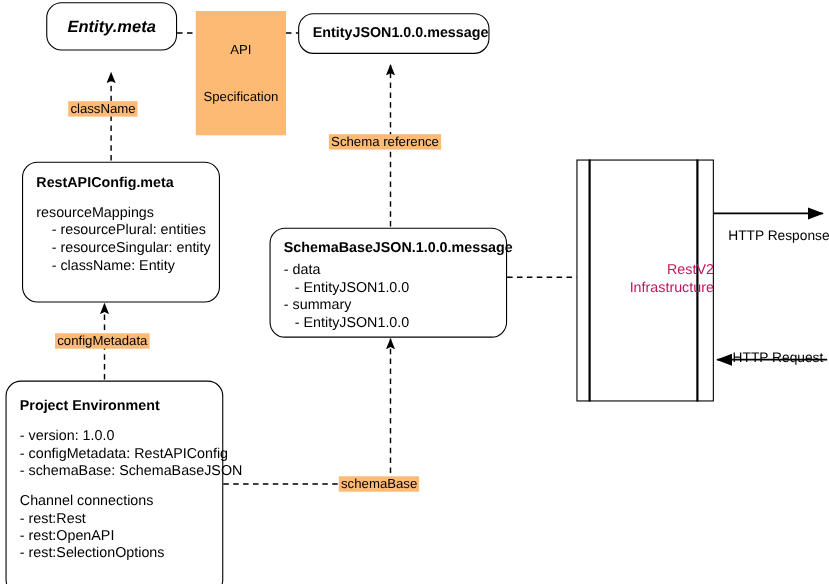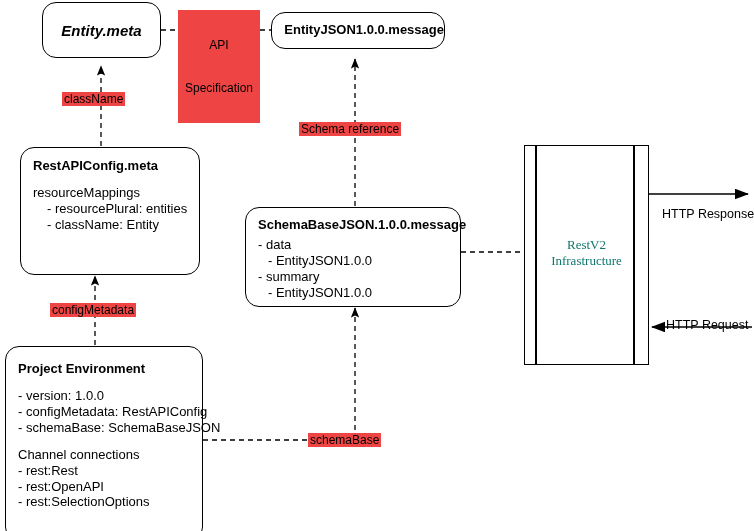--- a/index.html
+++ b/index.html
@@ -64,21 +64,21 @@
   .gap {
     height: 11px;
   }
   .small-gap {
     height: 4px;
   }
   .edge-label {
     position: absolute;
     font-size: 12px;
     color: #000000;
-    background: #ef4444;
+    background: #fdba74;
     line-height: 1.18;
     text-align: center;
     white-space: pre;
     padding: 0 2px;
   }
   .comp {
     position: absolute;
     box-sizing: border-box;
   }
   .comp-outer {
@@ -94,25 +94,24 @@
     position: absolute;
     top: 0;
     bottom: 0;
     width: 1.6px;
     background: #000000;
   }
   .comp-label {
     position: absolute;
     left: 0;
     width: 100%;
-    text-align: center;
+    text-align: right;
     font-size: 13px;
-    color: #0f766e;
+    color: #be185d;
     line-height: 1.25;
-    font-family: Liberation Serif, serif;
   }
   .io-label {
     position: absolute;
     font-size: 12.5px;
     color: #000000;
     white-space: nowrap;
   }
 </style>
 </head>
 <body>
@@ -155,33 +154,34 @@
 
     <g>
       <line x1="648" y1="194" x2="748" y2="194" stroke="#000000" stroke-width="1.6" marker-end="url(#arrowSolid)"></line>
     </g>
 
     <g>
       <line x1="752" y1="327" x2="652" y2="327" stroke="#000000" stroke-width="1.6" marker-end="url(#arrowSolid)"></line>
     </g>
   </svg>
 
-  <div class="node node-center" style="left:42px; top:2px; width:119px; height:56px;">
+  <div class="node node-center" style="left:42px; top:2px; width:119px; height:44px;">
     <span class="title-italic">Entity.meta</span>
   </div>
 
   <div class="node node-center" style="left:271px; top:12px; width:174px; height:37px;justify-content:flex-end;">
     <span class="title">EntityJSON1.0.0.message</span>
   </div>
 
   <div class="node node-body" style="left:20px; top:147px; width:180px; height:128px;">
     <div class="title">RestAPIConfig.meta</div>
     <div class="gap"></div>
     <div class="plain">resourceMappings</div>
     <div class="plain" style="padding-left:14px;">- resourcePlural: entities</div>
+    <div class="plain" style="padding-left:14px;">- resourceSingular: entity</div>
     <div class="plain" style="padding-left:14px;">
       <span>- className:&nbsp;</span><span class="ital">Entity</span>
     </div>
   </div>
 
   <div class="node node-body" style="left:245px; top:207px; width:216px; height:100px; padding-top:9px;">
     <div class="title">SchemaBaseJSON.1.0.0.message</div>
     <div class="small-gap"></div>
     <div class="plain">- data</div>
     <div class="plain" style="padding-left:10px;">  - EntityJSON1.0.0</div>

